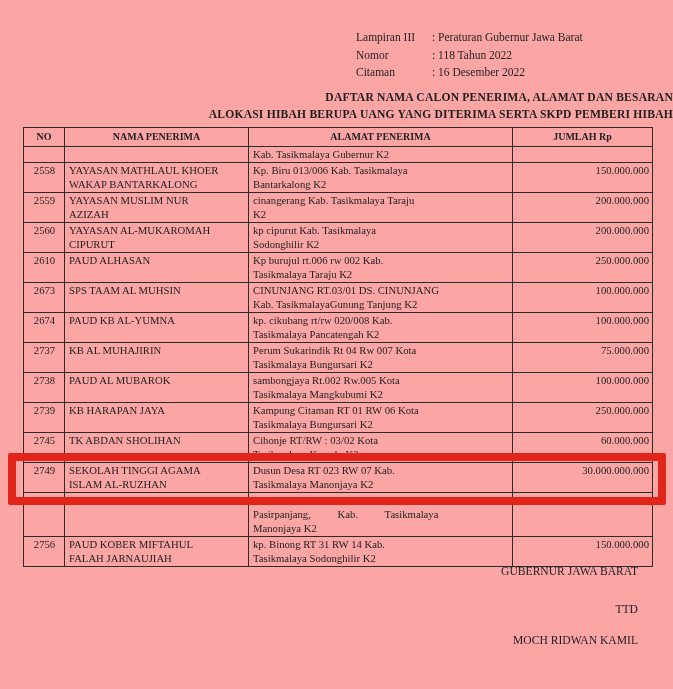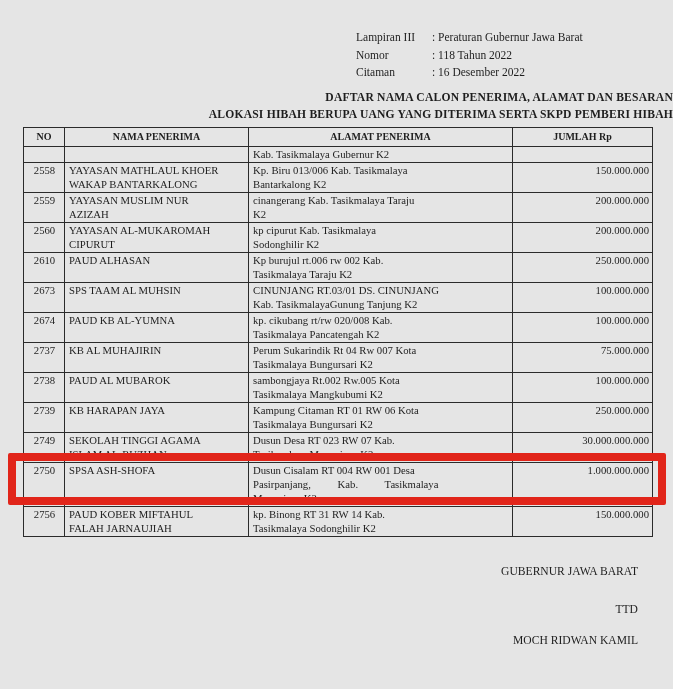--- a/index.html
+++ b/index.html
@@ -5,21 +5,21 @@
   * { margin: 0; padding: 0; box-sizing: border-box; }
   html, body { background: #ffffff; }
   body {
     font-family: "Liberation Serif", "DejaVu Serif", serif;
     color: #1e1e1e;
   }
   .page {
     position: relative;
     width: 673px;
     height: 689px;
-    background: #e5e5e5;
+    background: #fca5a5;
     overflow: hidden;
   }
   
   .lampiran {
     position: absolute;
     top: 29px;
     left: 356px;
     font-size: 11.5px;
     line-height: 17.5px;
   }
@@ -207,20 +207,27 @@
   </tr>
 
   <tr>
     <td class="col-no">2739</td>
     <td class="col-nama">KB HARAPAN JAYA</td>
     <td class="col-alamat">Kampung Citaman RT 01 RW 06 Kota
 Tasikmalaya Bungursari K2</td>
     <td class="col-jumlah">250.000.000</td>
   </tr>
 
+  <tr>
+    <td class="col-no">2745</td>
+    <td class="col-nama">TK ABDAN SHOLIHAN</td>
+    <td class="col-alamat">Cihonje RT/RW : 03/02 Kota
+Tasikmalaya Kawalu K2</td>
+    <td class="col-jumlah">60.000.000</td>
+  </tr>
 
   <tr>
     <td class="col-no">2749</td>
     <td class="col-nama">SEKOLAH TINGGI AGAMA
 ISLAM AL-RUZHAN</td>
     <td class="col-alamat">Dusun Desa RT 023 RW 07 Kab.
 Tasikmalaya Manonjaya K2</td>
     <td class="col-jumlah">30.000.000.000</td>
   </tr>
 

